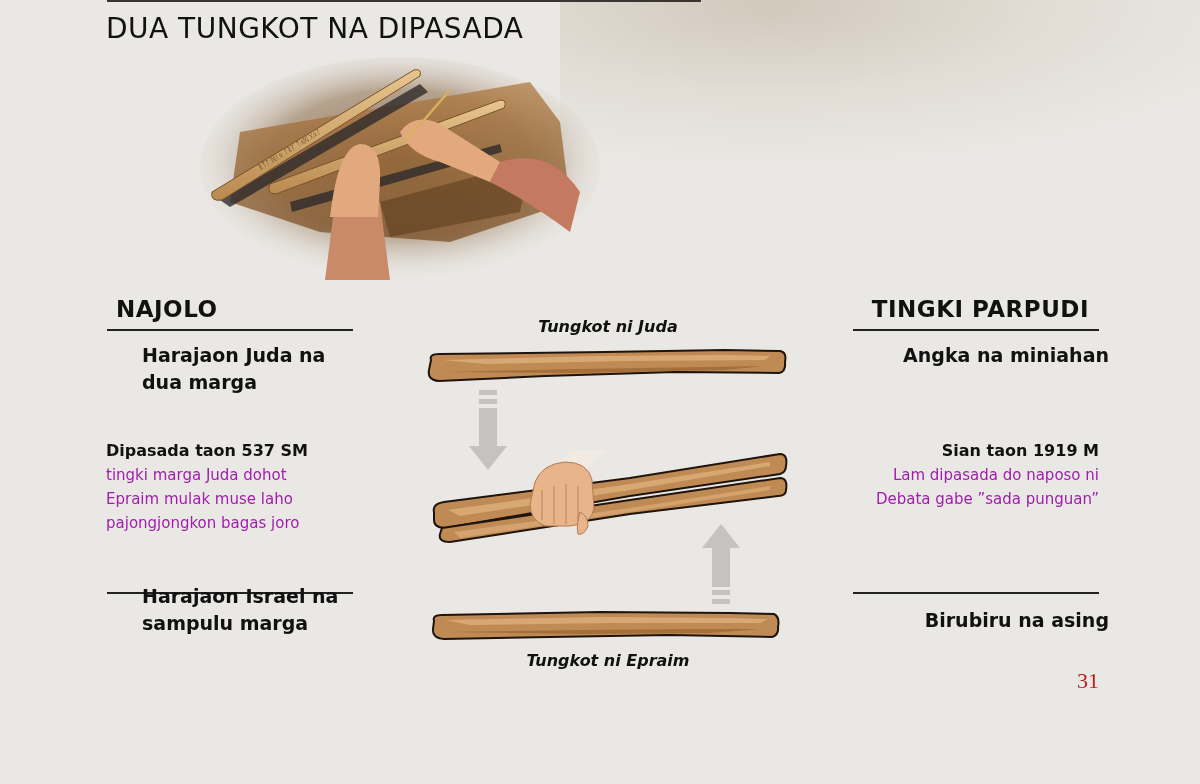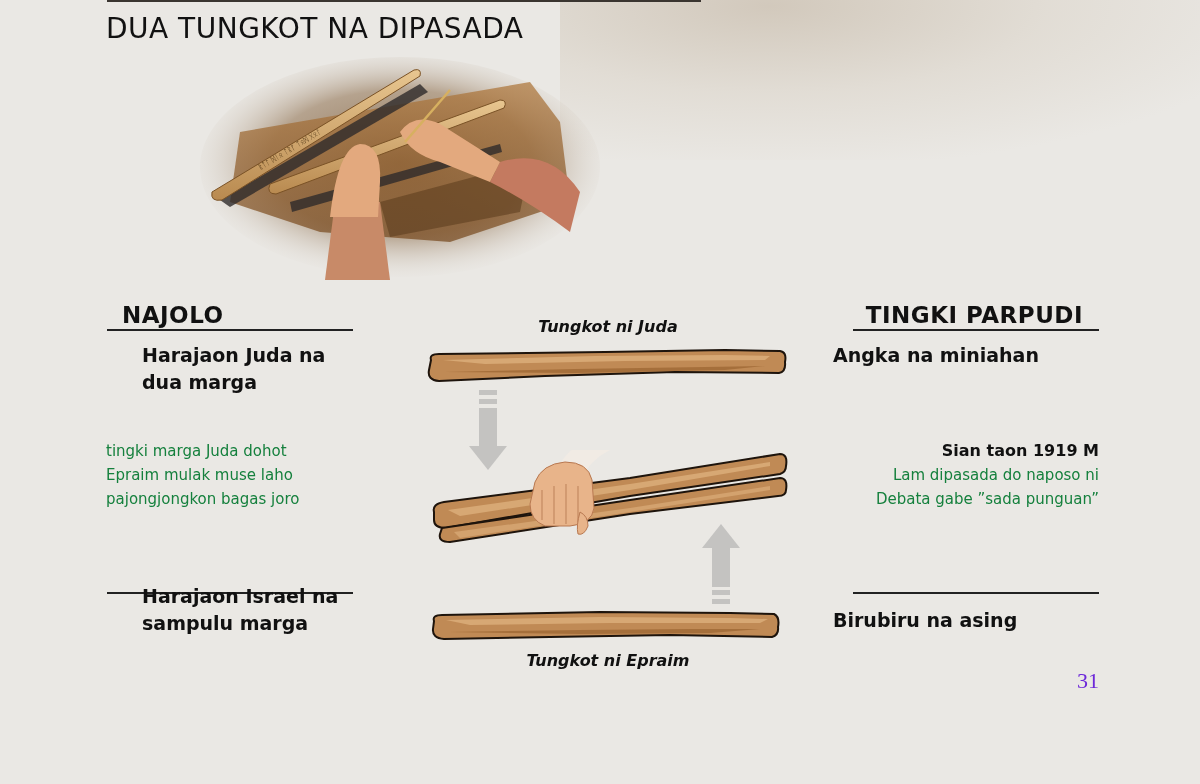--- a/index.html
+++ b/index.html
@@ -43,72 +43,72 @@
       left: 200px; top: 52px;
       width: 400px; height: 230px;
     }
     
     .col-heading {
       position: absolute;
       top: 286px;
       font-size: 23px;
       font-weight: bold;
       letter-spacing: 0.5px;
-      margin: 16px;
+      margin: 10px;
     }
     .col-heading.left { left: 106px; }
     .col-heading.right { right: 101px; }
     .rule {
       position: absolute;
       height: 1.5px;
       width: 246px;
       background: #222;
     }
     .rule.left { left: 107px; }
     .rule.right { left: 853px; }
     .label-lg {
       position: absolute;
       font-size: 19px;
       line-height: 27px;
       font-weight: 600;
       width: 260px;
       margin-left: 36px;
     }
     .label-lg.left { left: 106px; }
-    .label-lg.right { right: 107px; }
+    .label-lg.right { right: 91px; text-align: right; }
     .block {
       position: absolute;
       width: 300px;
     }
     .block.left { left: 106px; top: 439px; }
     .block.right { right: 101px; top: 439px; text-align: right; }
     .block .bold {
       font-size: 16px;
       font-weight: bold;
       line-height: 24px;
     }
     .block .body {
       font-size: 15px;
       line-height: 24px;
-      color: #15803d;
+      color: #a21caf;
     }
     .stick-caption {
       position: absolute;
       font-size: 16px;
       font-style: italic;
       font-weight: 600;
       text-align: center;
       width: 360px;
     }
     .page-number {
       position: absolute;
       right: 101px; top: 668px;
       font-family: "Liberation Serif", serif;
       font-size: 22px;
-      color: #6d28d9;
+      color: #b91c1c;
     }
     .abs { position: absolute; }
   </style>
 </head>
 <body>
 
 <div class="bg-smudge"></div>
 <div class="top-rule"></div>
 <h1 class="page-title">DUA TUNGKOT NA DIPASADA</h1>
 
@@ -157,20 +157,21 @@
 <div class="rule right" style="top:329px;"></div>
 
 <div class="label-lg left" style="top:342px;">
   <div>Harajaon Juda na</div>
   <div>dua marga</div>
 </div>
 
 <div class="label-lg right" style="top:342px;">Angka na miniahan</div>
 
 <div class="block left">
+  <div class="bold">Dipasada taon 537 SM</div>
   <div class="body">tingki marga Juda dohot</div>
   <div class="body">Epraim mulak muse laho</div>
   <div class="body">pajongjongkon bagas joro</div>
 </div>
 
 <div class="block right">
   <div class="bold">Sian taon 1919 M</div>
   <div class="body">Lam dipasada do naposo ni</div>
   <div class="body">Debata gabe ”sada punguan”</div>
 </div>

